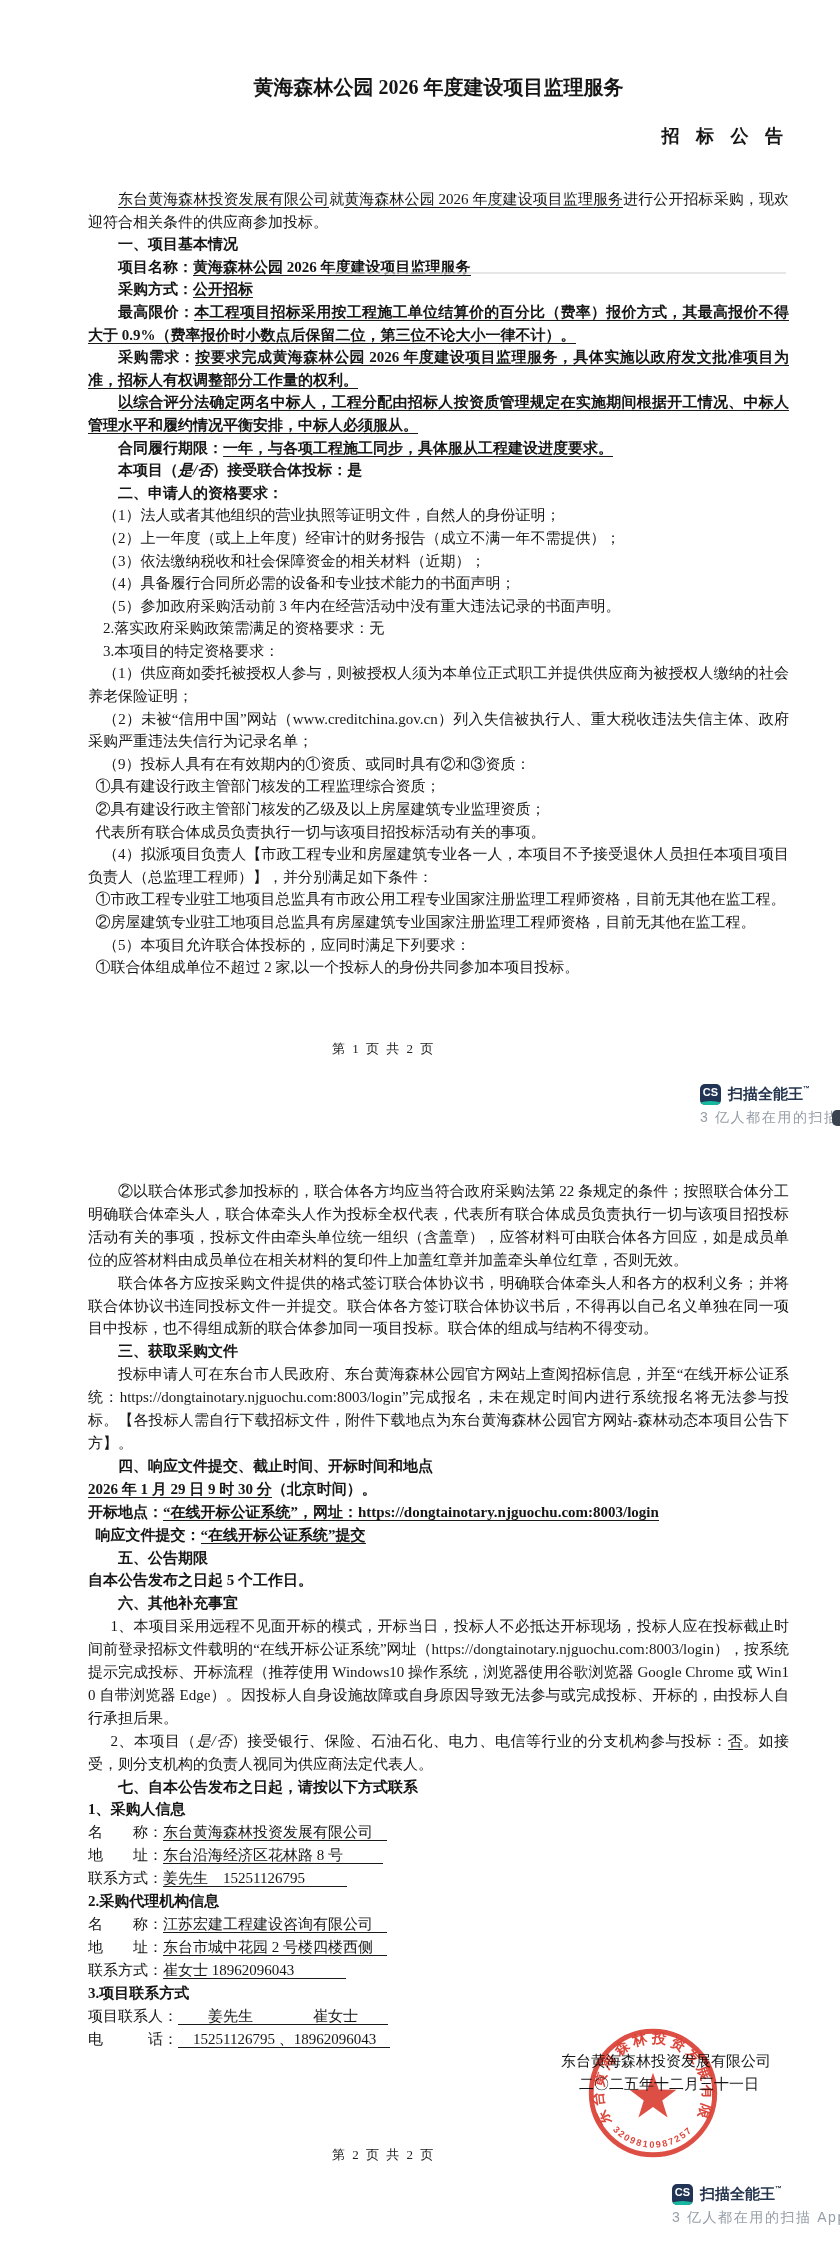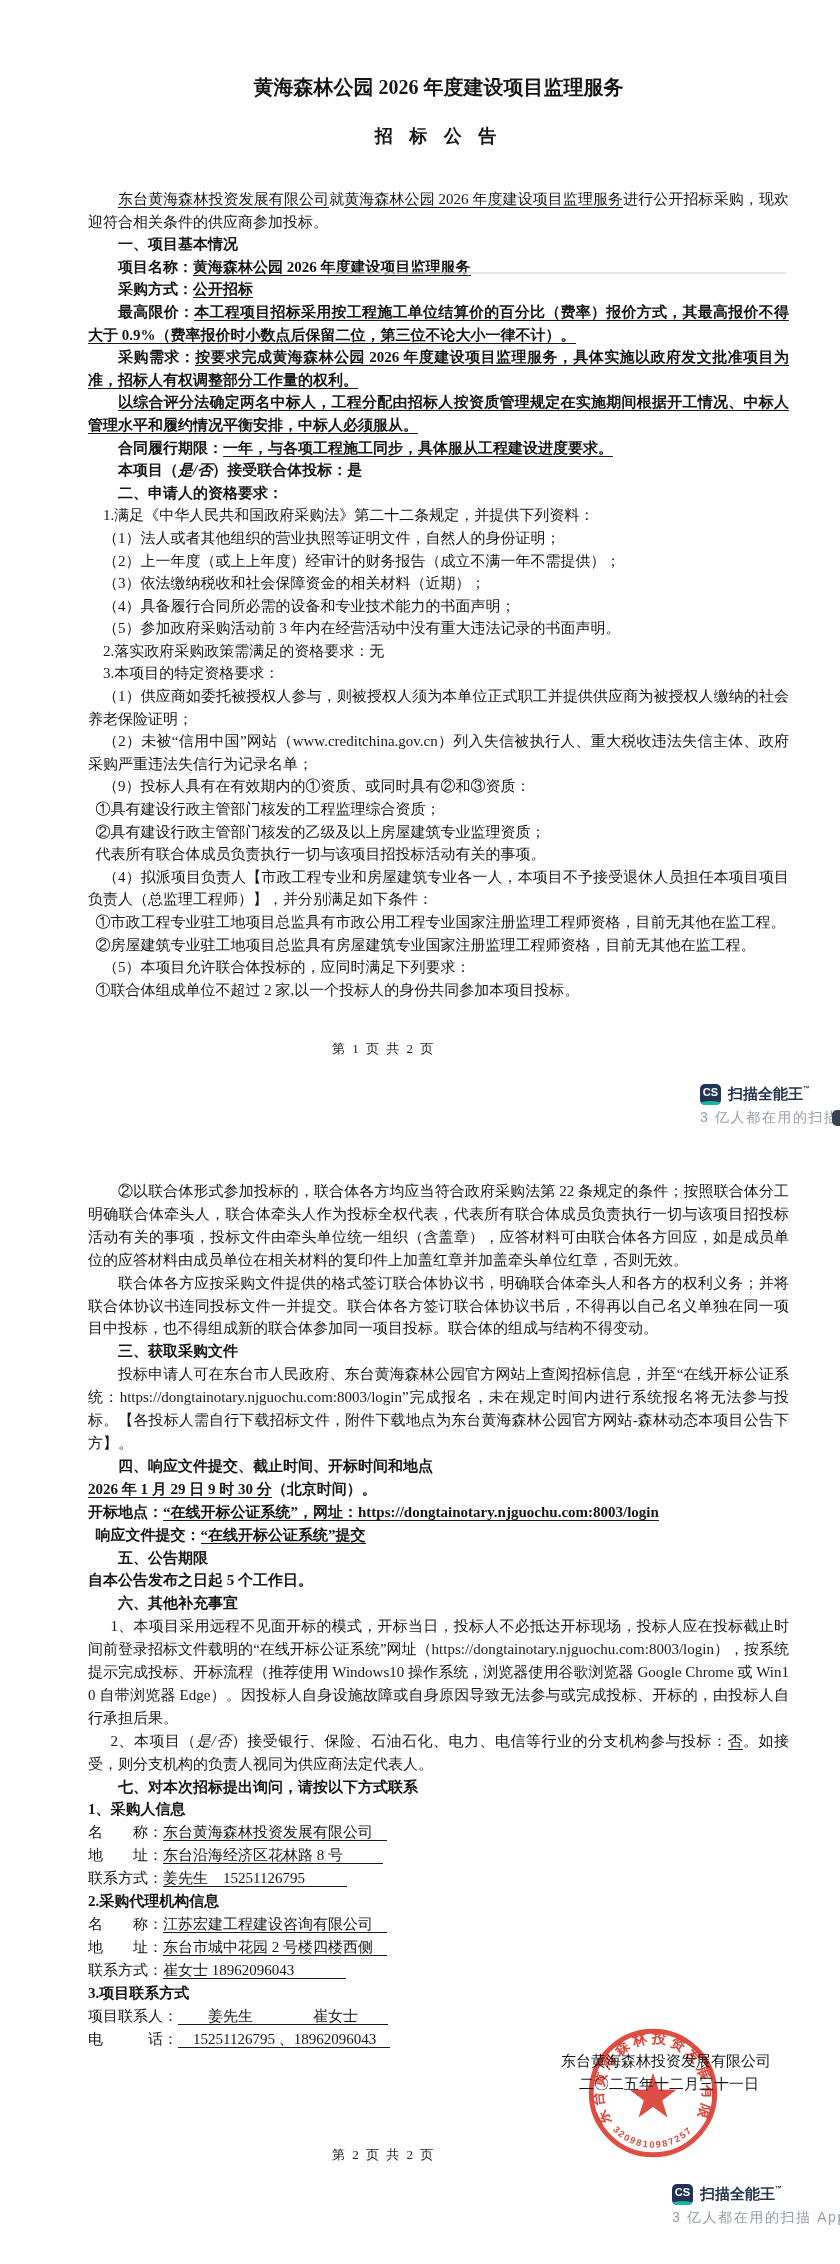--- a/index.html
+++ b/index.html
@@ -9,21 +9,21 @@
     font-family:"Liberation Serif","DejaVu Serif",serif;
   }
   .page{position:absolute;left:88px;width:701px;font-size:15px;}
   #page1{top:0;line-height:22.6px;}
   #page2{top:1180px;line-height:22.9px;}
   .para{text-align:justify;word-break:break-all;}
   .b{font-weight:bold;}
   .u{border-bottom:1.4px solid #1a1a1a;}
   .it{font-style:italic;}
   .doc-title{text-align:center !important;font-weight:bold;font-size:20px;line-height:26px;margin-top:74px;text-indent:0 !important;word-break:normal;}
-  .doc-subtitle{text-align:center;font-weight:bold;font-size:18px;line-height:24px;letter-spacing:6px;margin-top:24px;text-indent:0 !important;}
+  .doc-subtitle{text-align:right;font-weight:bold;font-size:18px;line-height:24px;letter-spacing:6px;margin-top:24px;text-indent:0 !important;}
   .page-footer{position:absolute;font-size:13px;letter-spacing:2px;color:#222;font-family:"Liberation Serif","DejaVu Serif",serif;}
   #footer1{left:332px;top:1040px;}
   #footer2{left:332px;top:2146px;}
   
   .wm{position:absolute;width:140px;}
   #wm1{left:700px;top:1084px;}
   #wm2{left:672px;top:2184px;}
   .wm-row{display:flex;align-items:center;gap:7px;}
   .wm-badge{position:relative;width:21px;height:21px;background:#223455;border-radius:5px;overflow:hidden;flex:0 0 auto;}
   .wm-badge::after{content:"";position:absolute;left:-4px;right:-4px;bottom:-7px;height:11px;background:#17b8a0;border-radius:50%;}
@@ -46,21 +46,20 @@
     <div class="para" style="text-indent: 2em; margin-top: 40px;"><span class="u">东台黄海森林投资发展有限公司</span><span class="">就</span><span class="u">黄海森林公园 2026 年度建设项目监理服务</span><span class="">进行公开招标采购，现欢迎符合相关条件的供应商参加投标。</span></div>
     <div class="para b" style="text-indent: 2em;"><span class="">一、项目基本情况</span></div>
     <div class="para b" style="text-indent: 2em;"><span class="">项目名称：</span><span class="u">黄海森林公园 2026 年度建设项目监理服务</span></div>
     <div class="para b" style="text-indent: 2em;"><span class="">采购方式：</span><span class="u">公开招标</span></div>
     <div class="para b" style="text-indent: 2em;"><span class="">最高限价：</span><span class="u">本工程项目招标采用按工程施工单位结算价的百分比（费率）报价方式，其最高报价不得大于 0.9%（费率报价时小数点后保留二位，第三位不论大小一律不计）。</span></div>
     <div class="para b" style="text-indent: 2em;"><span class="">采购需求：</span><span class="u">按要求完成黄海森林公园 2026 年度建设项目监理服务，具体实施以政府发文批准项目为准，招标人有权调整部分工作量的权利。</span></div>
     <div class="para b" style="text-indent: 2em;"><span class="u">以综合评分法确定两名中标人，工程分配由招标人按资质管理规定在实施期间根据开工情况、中标人管理水平和履约情况平衡安排，中标人必须服从。</span></div>
     <div class="para b" style="text-indent: 2em;"><span class="">合同履行期限：</span><span class="u">一年，与各项工程施工同步，具体服从工程建设进度要求。</span></div>
     <div class="para b" style="text-indent: 2em;"><span class="">本项目（</span><span class=" it">是/否</span><span class="">）接受联合体投标：是</span></div>
     <div class="para b" style="text-indent: 2em;"><span class="">二、申请人的资格要求：</span></div>
-    <div class="para" style="text-indent: 1em;"><span class="">1.满足《中华人民共和国政府采购法》第二十二条规定，并提供下列资料：</span></div>
     <div class="para" style="text-indent: 1em;"><span class="">（1）法人或者其他组织的营业执照等证明文件，自然人的身份证明；</span></div>
     <div class="para" style="text-indent: 1em;"><span class="">（2）上一年度（或上上年度）经审计的财务报告（成立不满一年不需提供）；</span></div>
     <div class="para" style="text-indent: 1em;"><span class="">（3）依法缴纳税收和社会保障资金的相关材料（近期）；</span></div>
     <div class="para" style="text-indent: 1em;"><span class="">（4）具备履行合同所必需的设备和专业技术能力的书面声明；</span></div>
     <div class="para" style="text-indent: 1em;"><span class="">（5）参加政府采购活动前 3 年内在经营活动中没有重大违法记录的书面声明。</span></div>
     <div class="para" style="text-indent: 1em;"><span class="">2.落实政府采购政策需满足的资格要求：无</span></div>
     <div class="para" style="text-indent: 1em;"><span class="">3.本项目的特定资格要求：</span></div>
     <div class="para" style="text-indent: 1em;"><span class="">（1）供应商如委托被授权人参与，则被授权人须为本单位正式职工并提供供应商为被授权人缴纳的社会养老保险证明；</span></div>
     <div class="para" style="text-indent: 1em;"><span class="">（2）未被“信用中国”网站（www.creditchina.gov.cn）列入失信被执行人、重大税收违法失信主体、政府采购严重违法失信行为记录名单；</span></div>
     <div class="para" style="text-indent: 1em;"><span class="">（9）投标人具有在有效期内的①资质、或同时具有②和③资质：</span></div>
@@ -97,21 +96,21 @@
     <div class="para" style="text-indent: 2em;"><span class="">投标申请人可在东台市人民政府、东台黄海森林公园官方网站上查阅招标信息，并至“在线开标公证系统：https://dongtainotary.njguochu.com:8003/login”完成报名，未在规定时间内进行系统报名将无法参与投标。【各投标人需自行下载招标文件，附件下载地点为东台黄海森林公园官方网站-森林动态本项目公告下方】。</span></div>
     <div class="para b" style="text-indent: 2em;"><span class="">四、响应文件提交、截止时间、开标时间和地点</span></div>
     <div class="para b"><span class="u">2026 年 1 月 29 日 9 时 30 分</span><span class="">（北京时间）。</span></div>
     <div class="para b"><span class="">开标地点：</span><span class="u">“在线开标公证系统”，网址：https://dongtainotary.njguochu.com:8003/login</span></div>
     <div class="para b" style="text-indent: 0.5em;"><span class="">响应文件提交：</span><span class="u">“在线开标公证系统”提交</span></div>
     <div class="para b" style="text-indent: 2em;"><span class="">五、公告期限</span></div>
     <div class="para b"><span class="">自本公告发布之日起 5 个工作日。</span></div>
     <div class="para b" style="text-indent: 2em;"><span class="">六、其他补充事宜</span></div>
     <div class="para" style="text-indent: 1.5em;"><span class="">1、本项目采用远程不见面开标的模式，开标当日，投标人不必抵达开标现场，投标人应在投标截止时间前登录招标文件载明的“在线开标公证系统”网址（https://dongtainotary.njguochu.com:8003/login），按系统提示完成投标、开标流程（推荐使用 Windows10 操作系统，浏览器使用谷歌浏览器 Google Chrome 或 Win10 自带浏览器 Edge）。因投标人自身设施故障或自身原因导致无法参与或完成投标、开标的，由投标人自行承担后果。</span></div>
     <div class="para" style="text-indent: 1.5em;"><span class="">2、本项目（</span><span class=" it">是/否</span><span class="">）接受银行、保险、石油石化、电力、电信等行业的分支机构参与投标：</span><span class="u">否</span><span class="">。如接受，则分支机构的负责人视同为供应商法定代表人。</span></div>
-    <div class="para b" style="text-indent: 2em;"><span class="">七、对本次招标提出询问，请按以下方式联系</span></div>
+    <div class="para b" style="text-indent: 2em;"><span class="">七、自本公告发布之日起，请按以下方式联系</span></div>
     <div class="para b"><span class="">1、采购人信息</span></div>
     <div class="para"><span class="">名　　称：</span><span class="u" style="padding-right: 14px;">东台黄海森林投资发展有限公司</span></div>
     <div class="para"><span class="">地　　址：</span><span class="u" style="padding-right: 40px;">东台沿海经济区花林路 8 号</span></div>
     <div class="para"><span class="">联系方式：</span><span class="u" style="padding-right: 42px;">姜先生　15251126795</span></div>
     <div class="para b"><span class="">2.采购代理机构信息</span></div>
     <div class="para"><span class="">名　　称：</span><span class="u" style="padding-right: 14px;">江苏宏建工程建设咨询有限公司</span></div>
     <div class="para"><span class="">地　　址：</span><span class="u" style="padding-right: 14px;">东台市城中花园 2 号楼四楼西侧</span></div>
     <div class="para"><span class="">联系方式：</span><span class="u" style="padding-right: 52px;">崔女士 18962096043</span></div>
     <div class="para b"><span class="">3.项目联系方式</span></div>
     <div class="para"><span class="">项目联系人：</span><span class="u">　　姜先生　　　　崔女士　　</span></div>

